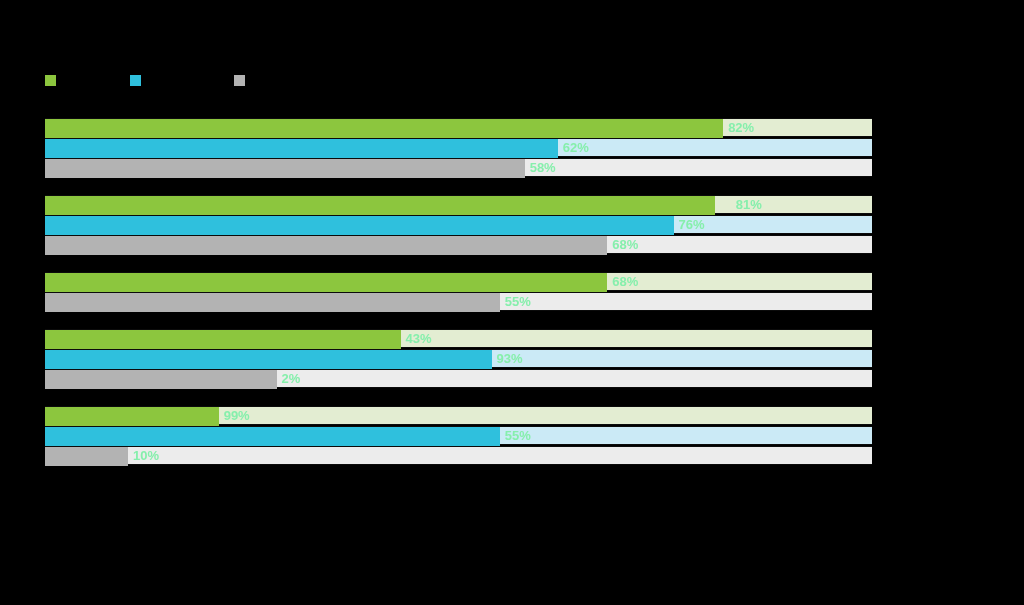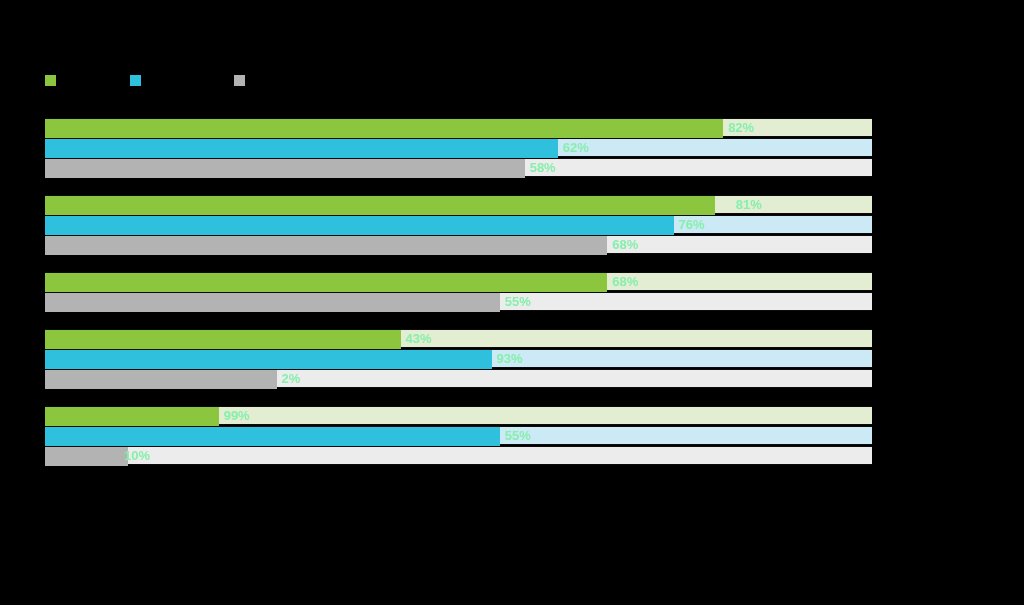--- a/index.html
+++ b/index.html
@@ -205,18 +205,18 @@
         <div class="bar-row">
           <div class="bar-track" style="background: rgb(203, 234, 246);">
             <div class="bar-fill" style="width: 454.85px; background: rgb(47, 192, 221);"></div>
           </div>
           <div class="bar-value" style="left: 454.85px;">55%</div>
         </div>
         <div class="bar-row">
           <div class="bar-track" style="background: rgb(236, 236, 236);">
             <div class="bar-fill" style="width: 82.7px; background: rgb(179, 179, 179);"></div>
           </div>
-          <div class="bar-value" style="left: 74px;">10%</div>
+          <div class="bar-value" style="left: 83px;">10%</div>
         </div>
       </div>
     </div>
 
 </div>
 
 </body></html>

